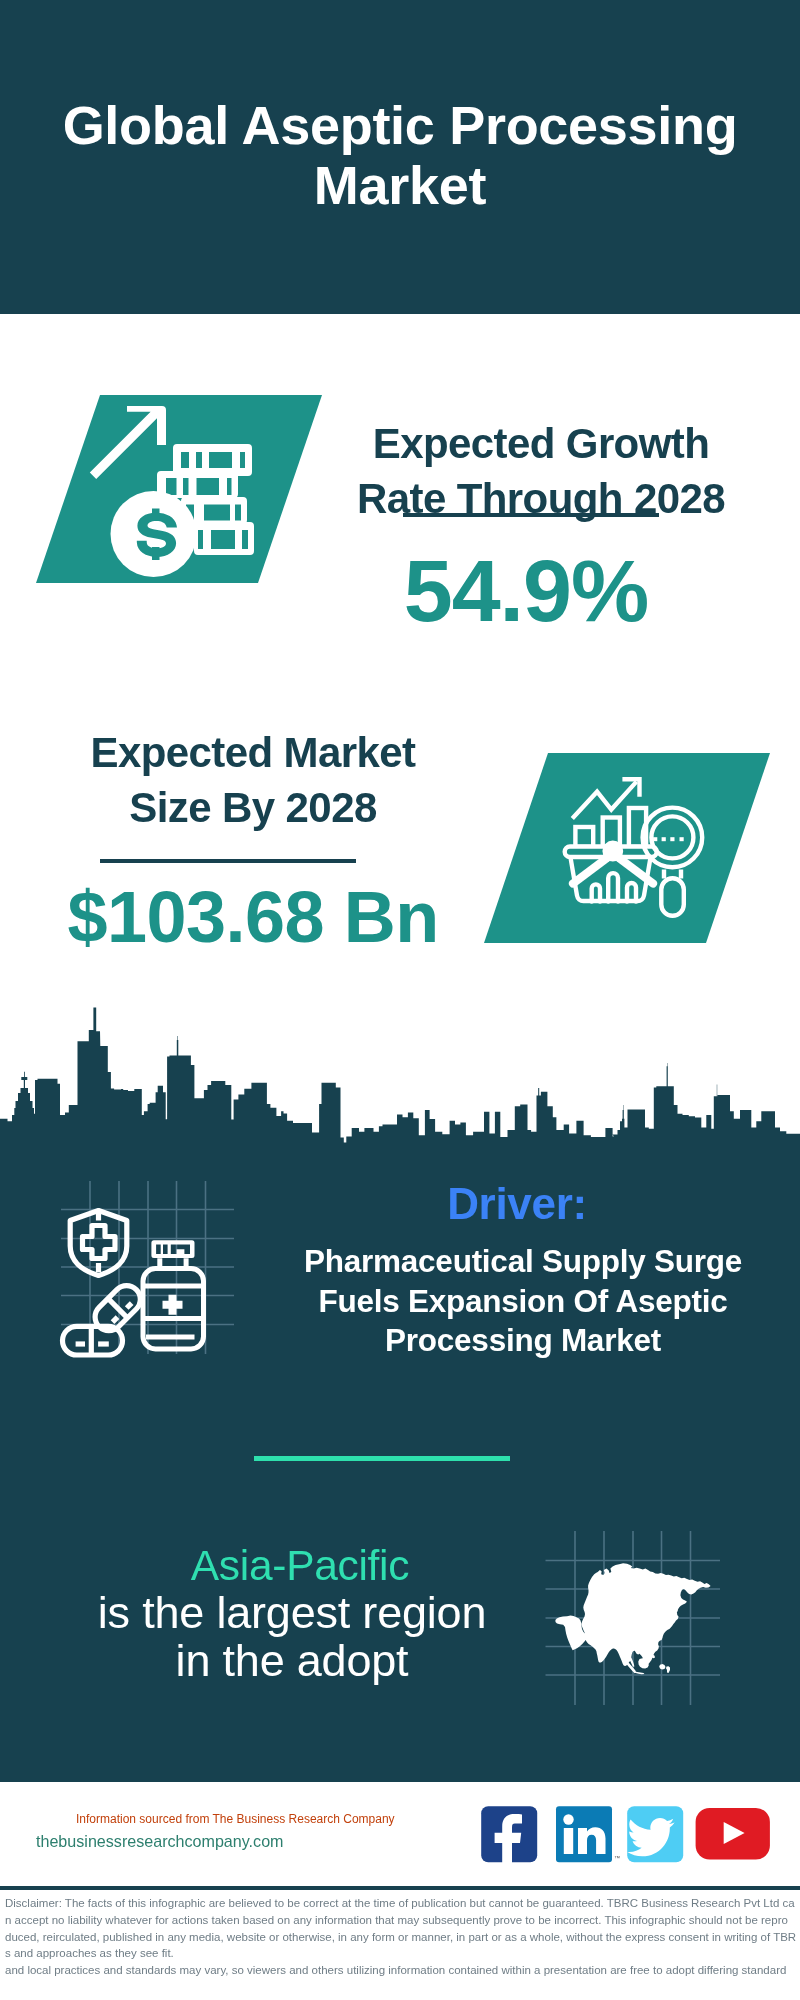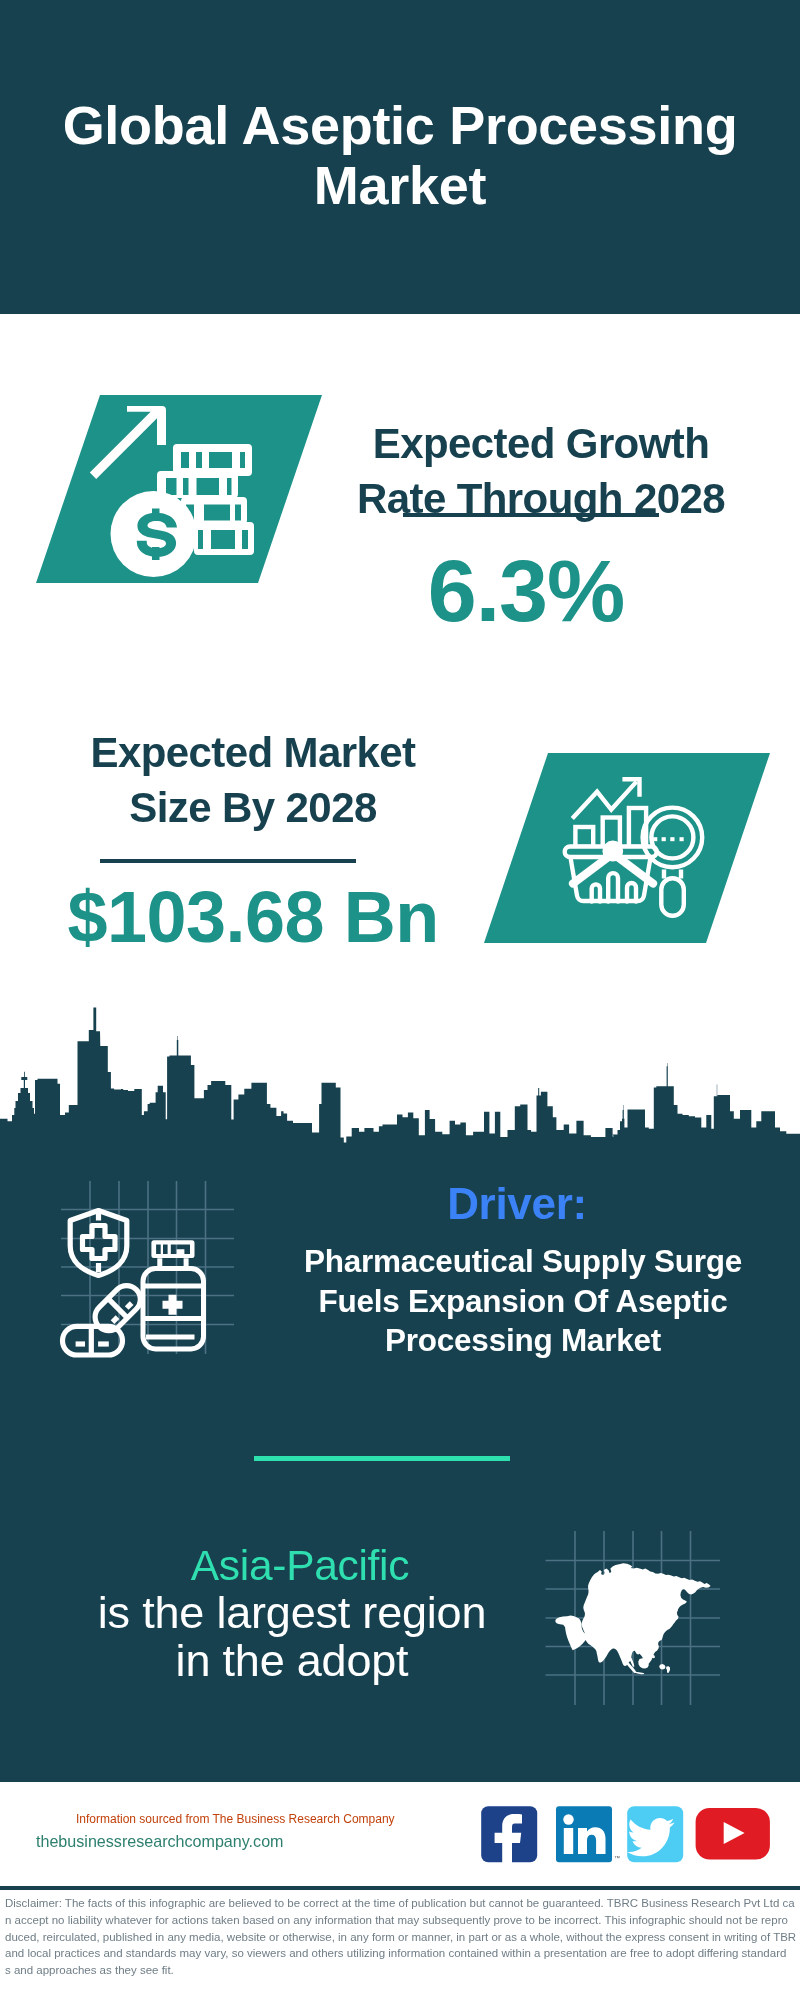--- a/index.html
+++ b/index.html
@@ -86,21 +86,21 @@
         <rect x="152" y="547" width="7.5" height="13"></rect>
         <path d="M155.8,512.8 c-10.6,0 -18.4,5.4 -18.4,12.9 c0,6.6 5.2,10.4 13.2,11.9 l9.4,1.7 c4,0.7 6,2.1 6,4.1 c0,2.8 -3.8,4.9 -9.2,4.9 c-5.6,0 -9.8,-2.3 -10,-5.4 l-0.1,-2.1 h-9.9 l0.1,2.3 c0.4,8.1 8.8,13.9 19.9,13.9 c11.1,0 19.3,-5.9 19.3,-13.7 c0,-6.6 -4.8,-10.8 -13.4,-12.4 l-9.4,-1.7 c-4,-0.7 -5.8,-2 -5.8,-3.7 c0,-2.7 3.6,-4.6 8.9,-4.6 c5.2,0 8.9,2 9.8,5 l0.5,1.7 h10.3 l-0.5,-2.6 c-1.6,-7.5 -9.6,-12.2 -20.7,-12.2 z"></path>
       </g>
     </g>
   </svg>
   <div class="s1-text">
       <span class="ln">Expected Growth</span>
       <span class="ln">Rate Through 2028</span>
     </div>
   <div class="s1-rule"></div>
-  <div class="s1-value">6.3%</div>
+  <div class="s1-value">54.9%</div>
 
   <svg width="300" height="210" viewBox="475 745 300 210" style="position:absolute;left:475px;top:745px;">
     <polygon points="548,753 770,753 706,943 484,943" fill="#1d9289"></polygon>
     <g fill="none" stroke="#ffffff" stroke-width="4.4" stroke-linecap="butt" stroke-linejoin="miter">
 
       <polyline points="572.3,818.6 597.1,791.7 611.3,809.5 636.5,781.6"></polyline>
       <polyline points="622.4,779.3 639.5,779.3 639.5,796.8"></polyline>
 
       <rect x="575.4" y="827" width="17.8" height="19.9"></rect>
       <rect x="602.7" y="817.5" width="17.2" height="29.4"></rect>
@@ -242,17 +242,17 @@
       <rect x="695.6" y="1807.9" width="74.3" height="51.7" rx="14" fill="#e01b23"></rect>
       <path d="M723.7,1821.9 L744.6,1833.1 L723.7,1843.9 Z" fill="#ffffff"></path>
     </g>
   </svg>
 
   <div class="disc-rule"></div>
   <div class="disclaimer">
       <span class="ln">Disclaimer: The facts of this infographic are believed to be correct at the time of publication but cannot be guaranteed. TBRC Business Research Pvt Ltd ca</span>
       <span class="ln">n accept no liability whatever for actions taken based on any information that may subsequently prove to be incorrect. This infographic should not be repro</span>
       <span class="ln">duced, reirculated, published in any media, website or otherwise, in any form or manner, in part or as a whole, without the express consent in writing of TBR</span>
+      <span class="ln">s and approaches as they see fit.</span>
       <span class="ln">and local practices and standards may vary, so viewers and others utilizing information contained within a presentation are free to adopt differing standard</span>
-      <span class="ln">s and approaches as they see fit.</span>
     </div>
 
 </div>
 
 </body></html>

